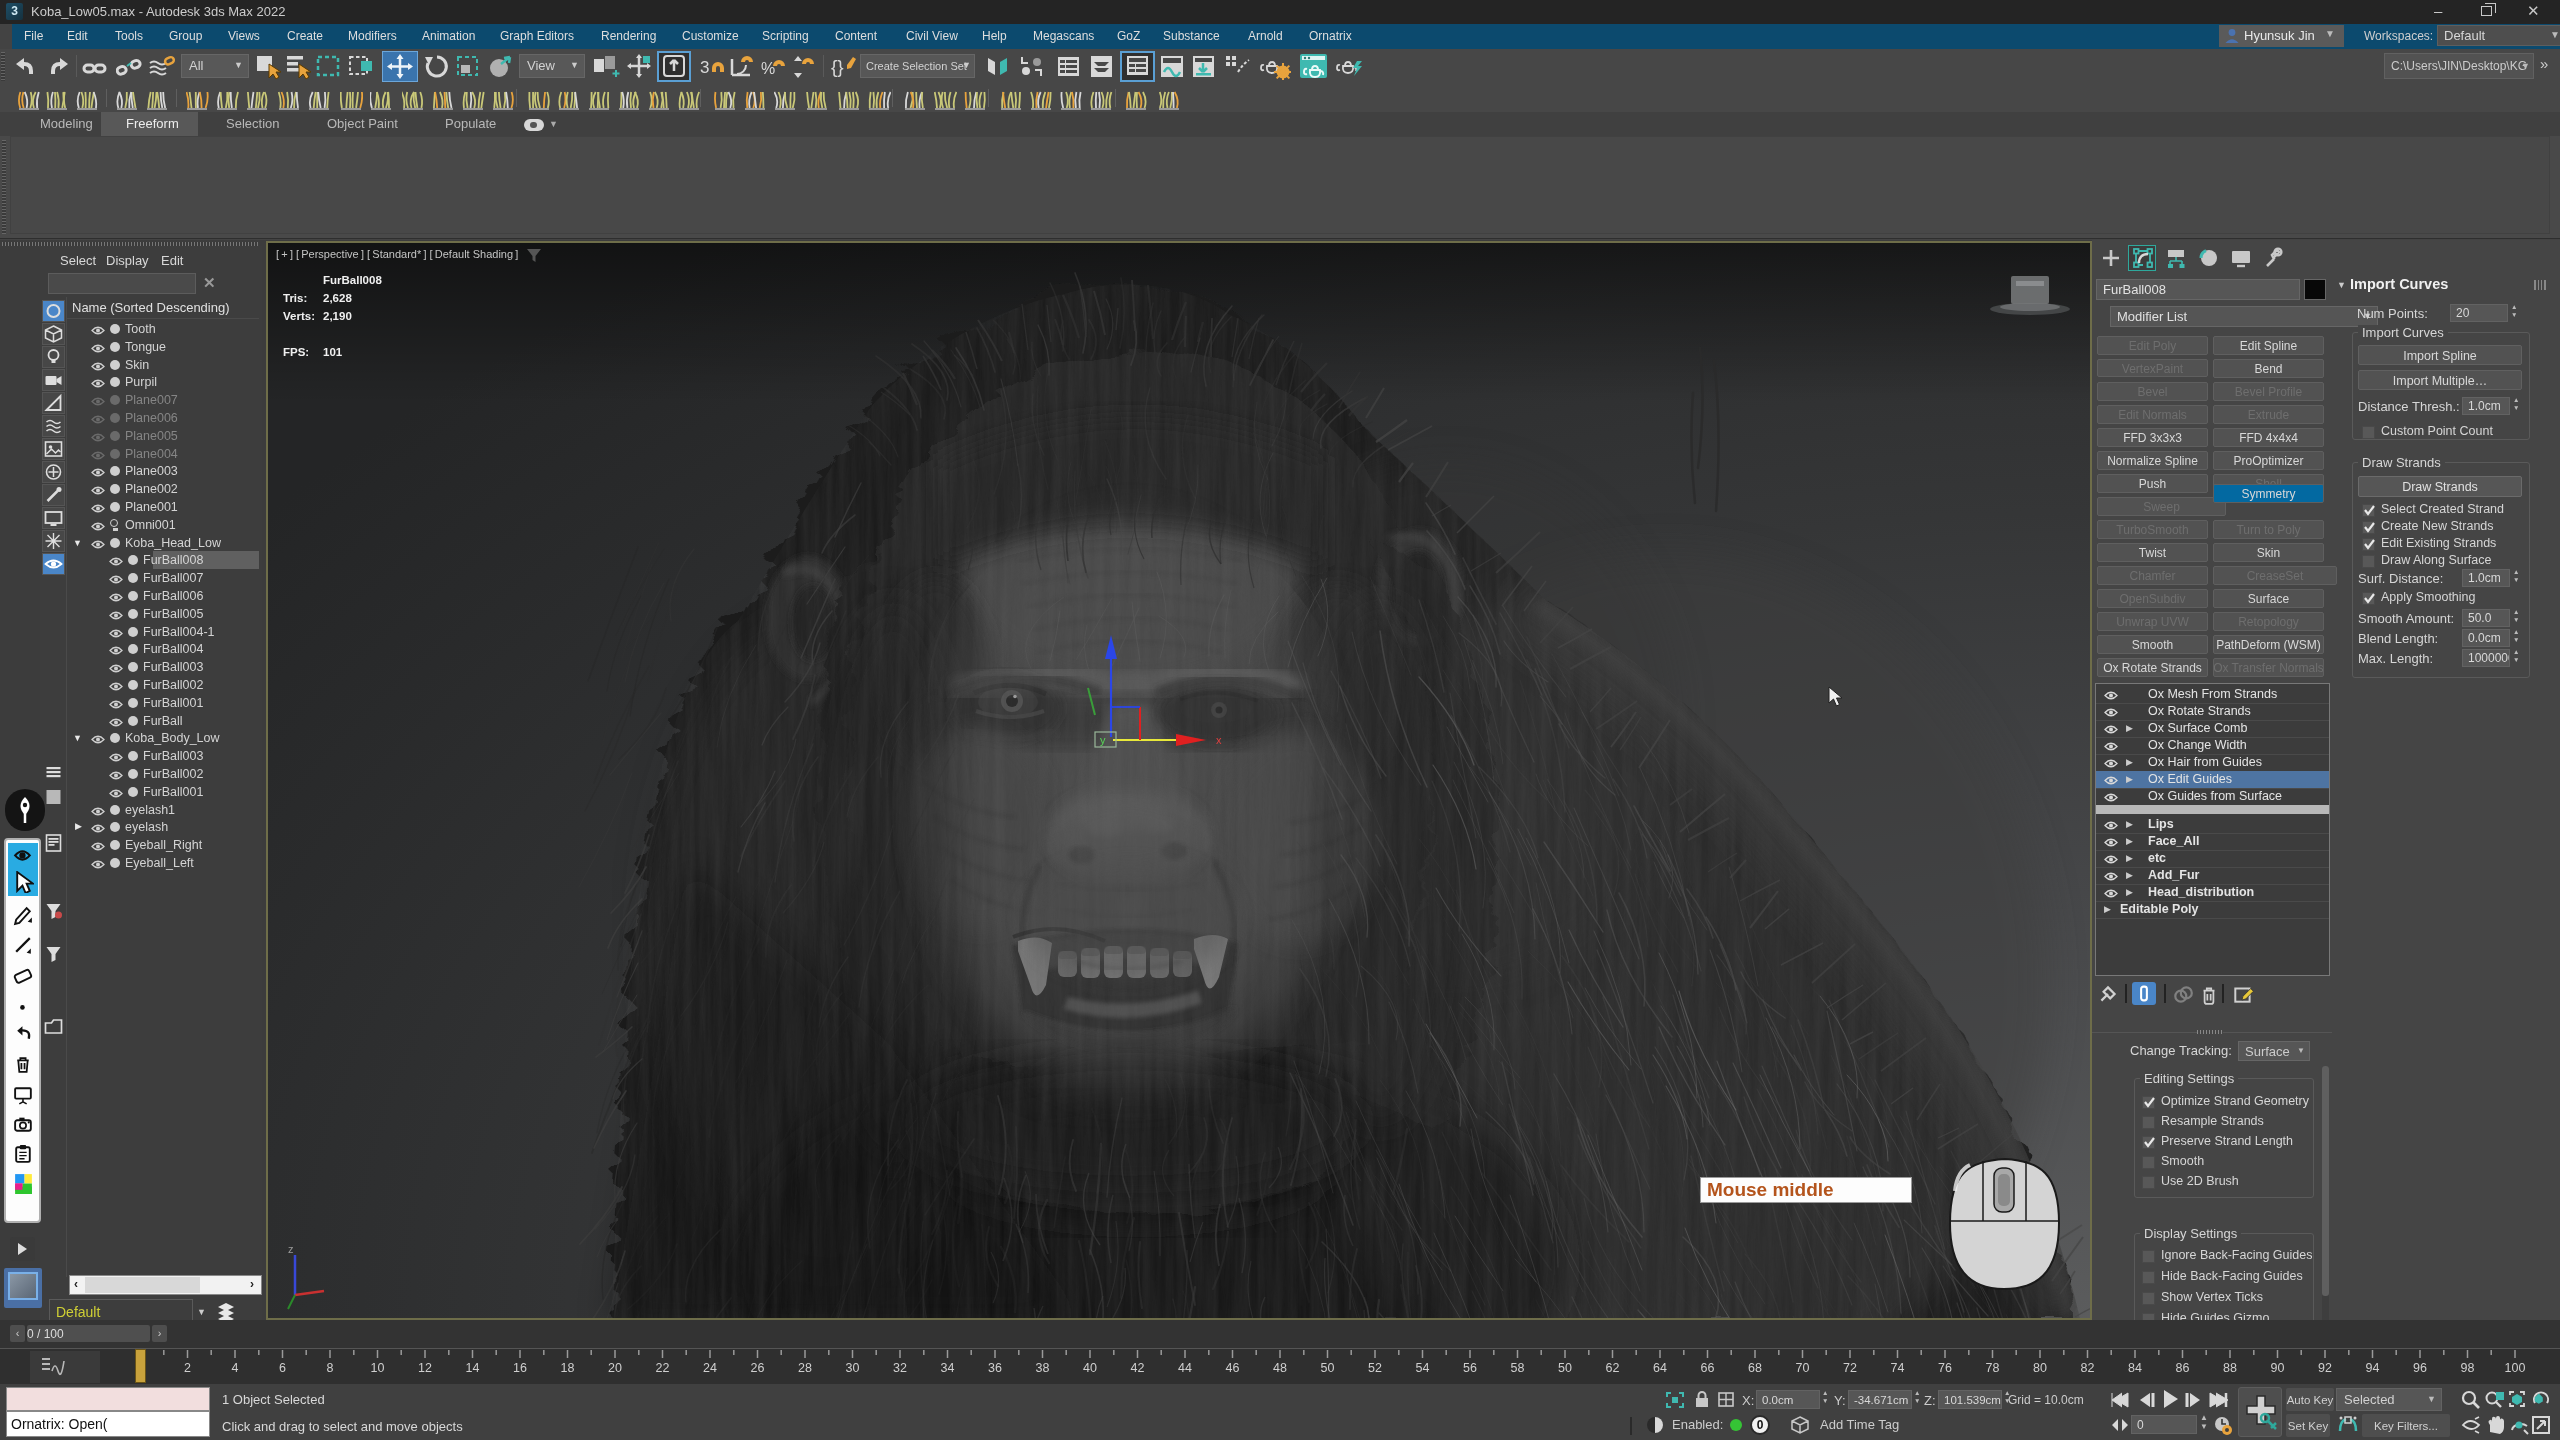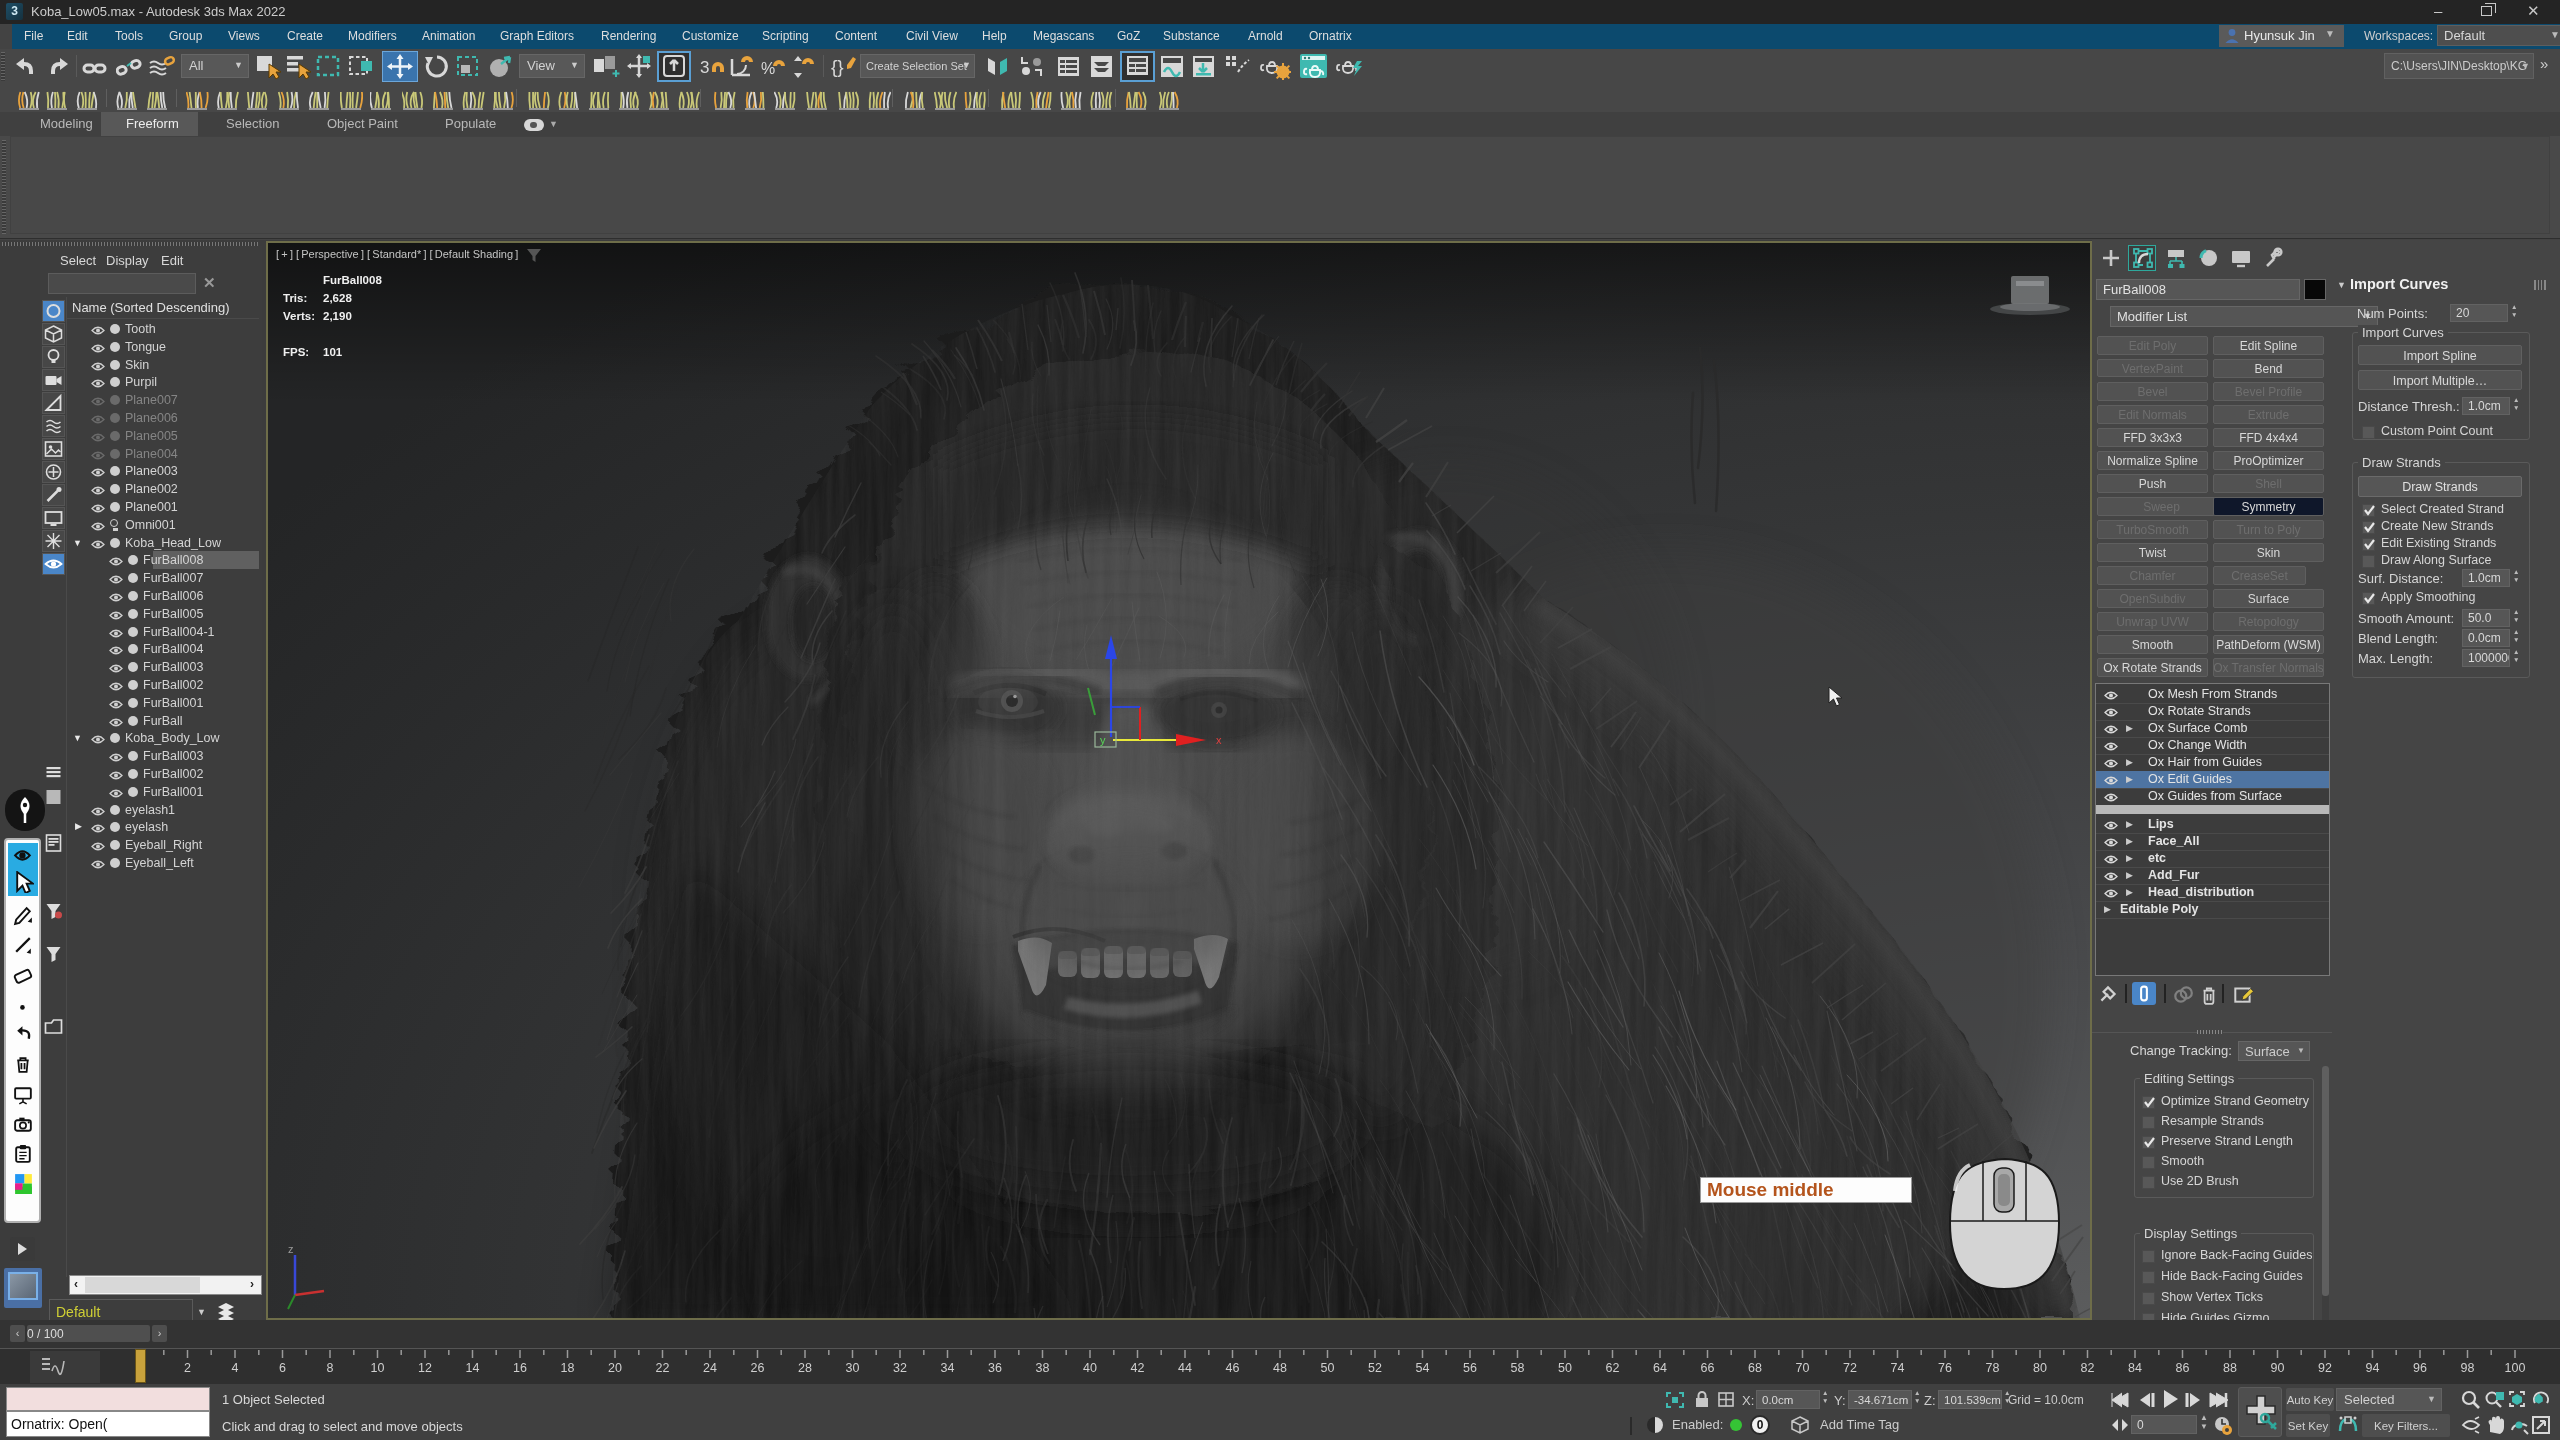--- a/index.html
+++ b/index.html
@@ -2014,39 +2014,39 @@
     </div>
     <div class="abs" style="left:5px;top:234px;width:111px;height:19px;background:#525252;border:1px solid #5f5f5f;border-radius:2px;overflow:hidden">
       <span style="position:absolute;left:50%;transform:translateX(-50%);top:2px;font-size:12px;color:#d8d8d8;white-space:nowrap">Push</span>
     </div>
     <div class="abs" style="left:121px;top:234px;width:111px;height:19px;background:#525252;border:1px solid #5f5f5f;border-radius:2px;overflow:hidden">
       <span style="position:absolute;left:50%;transform:translateX(-50%);top:2px;font-size:12px;color:#6e6e6e;white-space:nowrap">Shell</span>
     </div>
     <div class="abs" style="left:5px;top:257px;width:129px;height:19px;background:#525252;border:1px solid #5f5f5f;border-radius:2px;overflow:hidden">
       <span style="position:absolute;left:50%;transform:translateX(-50%);top:2px;font-size:12px;color:#6e6e6e;white-space:nowrap">Sweep</span>
     </div>
-    <div class="abs" style="left:121px;top:257px;width:111px;height:19px;background:#0f172a;border:1px solid #5f5f5f;border-radius:2px;overflow:hidden">
+    <div class="abs" style="left:121px;top:244px;width:111px;height:19px;background:#0369a1;border:1px solid #5f5f5f;border-radius:2px;overflow:hidden">
       <span style="position:absolute;left:50%;transform:translateX(-50%);top:2px;font-size:12px;color:#d8d8d8;white-space:nowrap">Symmetry</span>
     </div>
     <div class="abs" style="left:5px;top:280px;width:111px;height:19px;background:#525252;border:1px solid #5f5f5f;border-radius:2px;overflow:hidden">
       <span style="position:absolute;left:50%;transform:translateX(-50%);top:2px;font-size:12px;color:#6e6e6e;white-space:nowrap">TurboSmooth</span>
     </div>
     <div class="abs" style="left:121px;top:280px;width:111px;height:19px;background:#525252;border:1px solid #5f5f5f;border-radius:2px;overflow:hidden">
       <span style="position:absolute;left:50%;transform:translateX(-50%);top:2px;font-size:12px;color:#6e6e6e;white-space:nowrap">Turn to Poly</span>
     </div>
     <div class="abs" style="left:5px;top:303px;width:111px;height:19px;background:#525252;border:1px solid #5f5f5f;border-radius:2px;overflow:hidden">
       <span style="position:absolute;left:50%;transform:translateX(-50%);top:2px;font-size:12px;color:#d8d8d8;white-space:nowrap">Twist</span>
     </div>
     <div class="abs" style="left:121px;top:303px;width:111px;height:19px;background:#525252;border:1px solid #5f5f5f;border-radius:2px;overflow:hidden">
       <span style="position:absolute;left:50%;transform:translateX(-50%);top:2px;font-size:12px;color:#d8d8d8;white-space:nowrap">Skin</span>
     </div>
     <div class="abs" style="left:5px;top:326px;width:111px;height:19px;background:#525252;border:1px solid #5f5f5f;border-radius:2px;overflow:hidden">
       <span style="position:absolute;left:50%;transform:translateX(-50%);top:2px;font-size:12px;color:#6e6e6e;white-space:nowrap">Chamfer</span>
     </div>
-    <div class="abs" style="left:121px;top:326px;width:93px;height:19px;background:#525252;border:1px solid #5f5f5f;border-radius:2px;overflow:hidden">
+    <div class="abs" style="left:121px;top:326px;width:124px;height:19px;background:#525252;border:1px solid #5f5f5f;border-radius:2px;overflow:hidden">
       <span style="position:absolute;left:50%;transform:translateX(-50%);top:2px;font-size:12px;color:#6e6e6e;white-space:nowrap">CreaseSet</span>
     </div>
     <div class="abs" style="left:5px;top:349px;width:111px;height:19px;background:#525252;border:1px solid #5f5f5f;border-radius:2px;overflow:hidden">
       <span style="position:absolute;left:50%;transform:translateX(-50%);top:2px;font-size:12px;color:#6e6e6e;white-space:nowrap">OpenSubdiv</span>
     </div>
     <div class="abs" style="left:121px;top:349px;width:111px;height:19px;background:#525252;border:1px solid #5f5f5f;border-radius:2px;overflow:hidden">
       <span style="position:absolute;left:50%;transform:translateX(-50%);top:2px;font-size:12px;color:#d8d8d8;white-space:nowrap">Surface</span>
     </div>
     <div class="abs" style="left:5px;top:372px;width:111px;height:19px;background:#525252;border:1px solid #5f5f5f;border-radius:2px;overflow:hidden">
       <span style="position:absolute;left:50%;transform:translateX(-50%);top:2px;font-size:12px;color:#6e6e6e;white-space:nowrap">Unwrap UVW</span>

